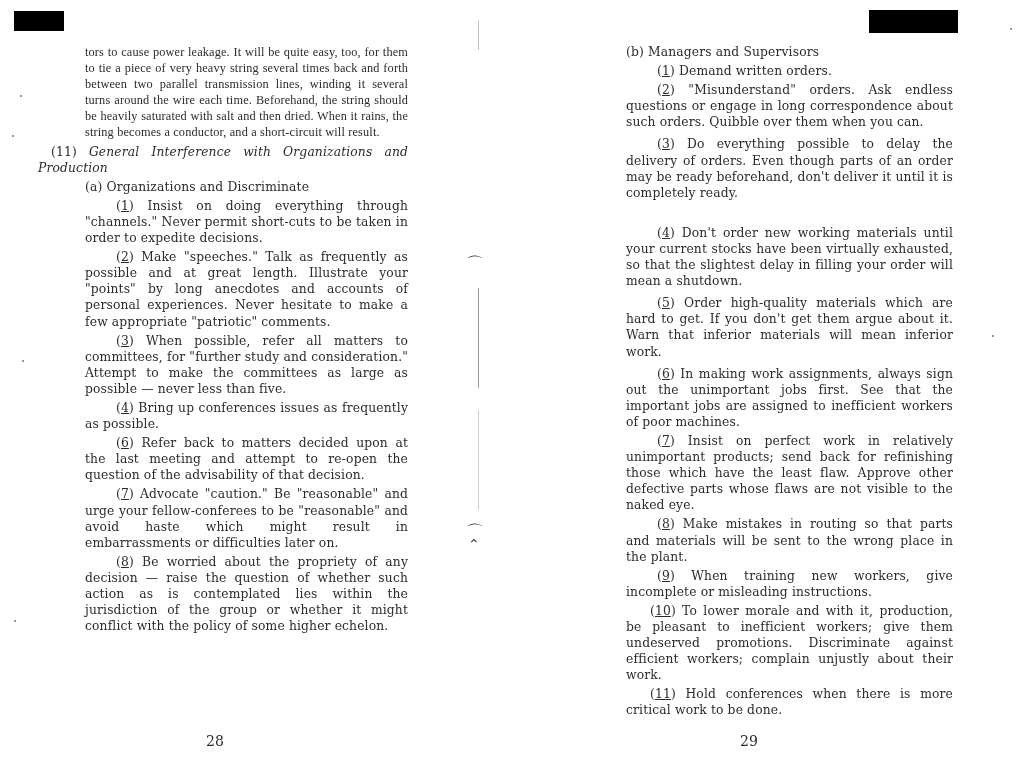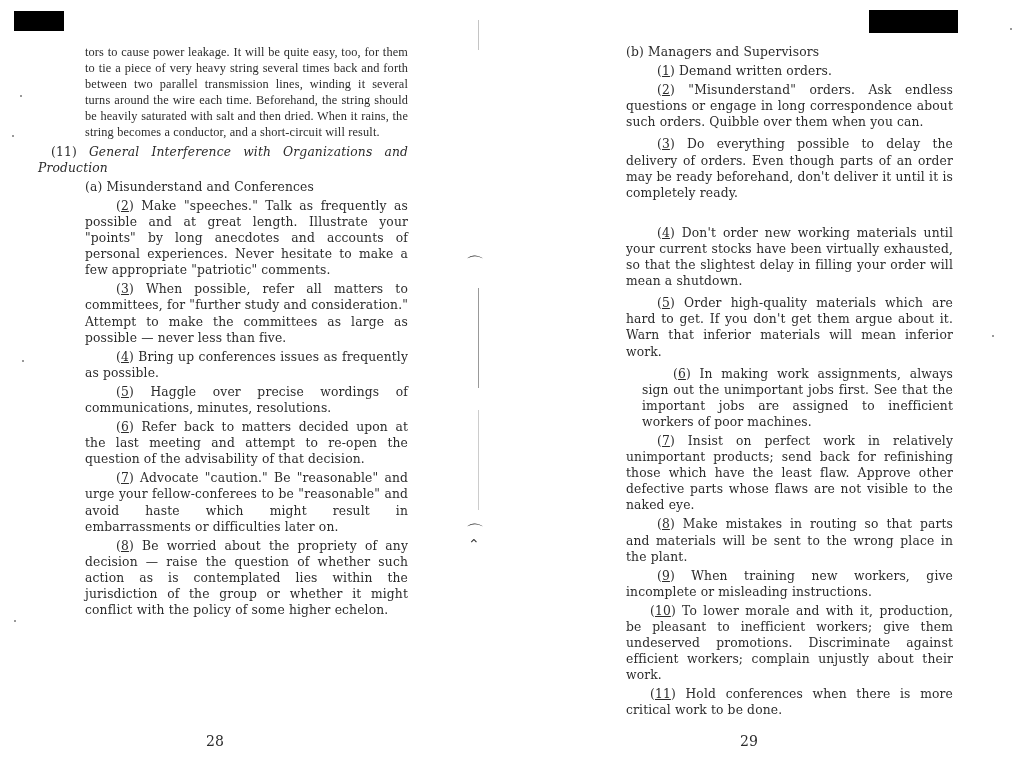--- a/index.html
+++ b/index.html
@@ -46,42 +46,42 @@
 <div class="speck" style="left:14px;top:620px;"></div>
 
 <div class="page left">
   <p class="cont">tors to cause power leakage. It will be quite easy, too, for them to tie a piece of very heavy string several times back and forth between two parallel transmission lines, winding it several turns around the wire each time. Beforehand, the string should be heavily saturated with salt and then dried. When it rains, the string becomes a conductor, and a short-circuit will result.</p>
   <p class="heading main">
     <span class="num">(11)</span>
     <span class="ital">General Interference with Organizations and Production</span>
   </p>
   <p class="subhead">
     <span>(a)</span>
-    <span>Misunderstand and Conferences</span>
+    <span>Organizations and Discriminate</span>
   </p>
+  <p class="indent">(<span class="u">1</span>) <span>Insist on doing everything through "channels." Never permit short-cuts to be taken in order to expedite decisions.</span></p>
   <p class="indent">(<span class="u">2</span>) <span>Make "speeches." Talk as frequently as possible and at great length. Illustrate your "points" by long anecdotes and accounts of personal experiences. Never hesitate to make a few appropriate "patriotic" comments.</span></p>
   <p class="indent">(<span class="u">3</span>) <span>When possible, refer all matters to committees, for "further study and consideration." Attempt to make the committees as large as possible — never less than five.</span></p>
   <p class="indent">(<span class="u">4</span>) <span>Bring up conferences issues as frequently as possible.</span></p>
-  <p class="indent">(<span class="u">5</span>) <span>Haggle over precise wordings of communications, minutes, resolutions.</span></p>
   <p class="indent">(<span class="u">6</span>) <span>Refer back to matters decided upon at the last meeting and attempt to re-open the question of the advisability of that decision.</span></p>
   <p class="indent">(<span class="u">7</span>) <span>Advocate "caution." Be "reasonable" and urge your fellow-conferees to be "reasonable" and avoid haste which might result in embarrassments or difficulties later on.</span></p>
   <p class="indent">(<span class="u">8</span>) <span>Be worried about the propriety of any decision — raise the question of whether such action as is contemplated lies within the jurisdiction of the group or whether it might conflict with the policy of some higher echelon.</span></p>
 </div>
 <div class="pnum" style="left:206px;">28</div>
 
 <div class="page right">
   <p class="subhead" style="margin-top:0;">
     <span>(b)</span>
     <span>Managers and Supervisors</span>
   </p>
   <p class="indent">(<span class="u">1</span>) <span>Demand written orders.</span></p>
   <p class="indent">(<span class="u">2</span>) <span>"Misunderstand" orders. Ask endless questions or engage in long correspondence about such orders. Quibble over them when you can.</span></p>
   <p class="indent" style="margin-top:6px;">(<span class="u">3</span>) <span>Do everything possible to delay the delivery of orders. Even though parts of an order may be ready beforehand, don't deliver it until it is completely ready.</span></p>
   <p class="indent" style="margin-top:24px;">(<span class="u">4</span>) <span>Don't order new working materials until your current stocks have been virtually exhausted, so that the slightest delay in filling your order will mean a shutdown.</span></p>
   <p class="indent" style="margin-top:6px;">(<span class="u">5</span>) <span>Order high-quality materials which are hard to get. If you don't get them argue about it. Warn that inferior materials will mean inferior work.</span></p>
-  <p class="indent" style="margin-top:6px;margin-left:16px;">(<span class="u">6</span>) <span>In making work assignments, always sign out the unimportant jobs first. See that the important jobs are assigned to inefficient workers of poor machines.</span></p>
+  <p class="indent" style="margin-top:6px;">(<span class="u">6</span>) <span>In making work assignments, always sign out the unimportant jobs first. See that the important jobs are assigned to inefficient workers of poor machines.</span></p>
   <p class="indent">(<span class="u">7</span>) <span>Insist on perfect work in relatively unimportant products; send back for refinishing those which have the least flaw. Approve other defective parts whose flaws are not visible to the naked eye.</span></p>
   <p class="indent">(<span class="u">8</span>) <span>Make mistakes in routing so that parts and materials will be sent to the wrong place in the plant.</span></p>
   <p class="indent">(<span class="u">9</span>) <span>When training new workers, give incomplete or misleading instructions.</span></p>
   <p class="indent" style="text-indent:24px;">(<span class="u">10</span>) <span>To lower morale and with it, production, be pleasant to inefficient workers; give them undeserved promotions. Discriminate against efficient workers; complain unjustly about their work.</span></p>
   <p class="indent" style="text-indent:24px;">(<span class="u">11</span>) <span>Hold conferences when there is more critical work to be done.</span></p>
 </div>
 <div class="pnum" style="left:740px;">29</div>
 
 </body></html>

